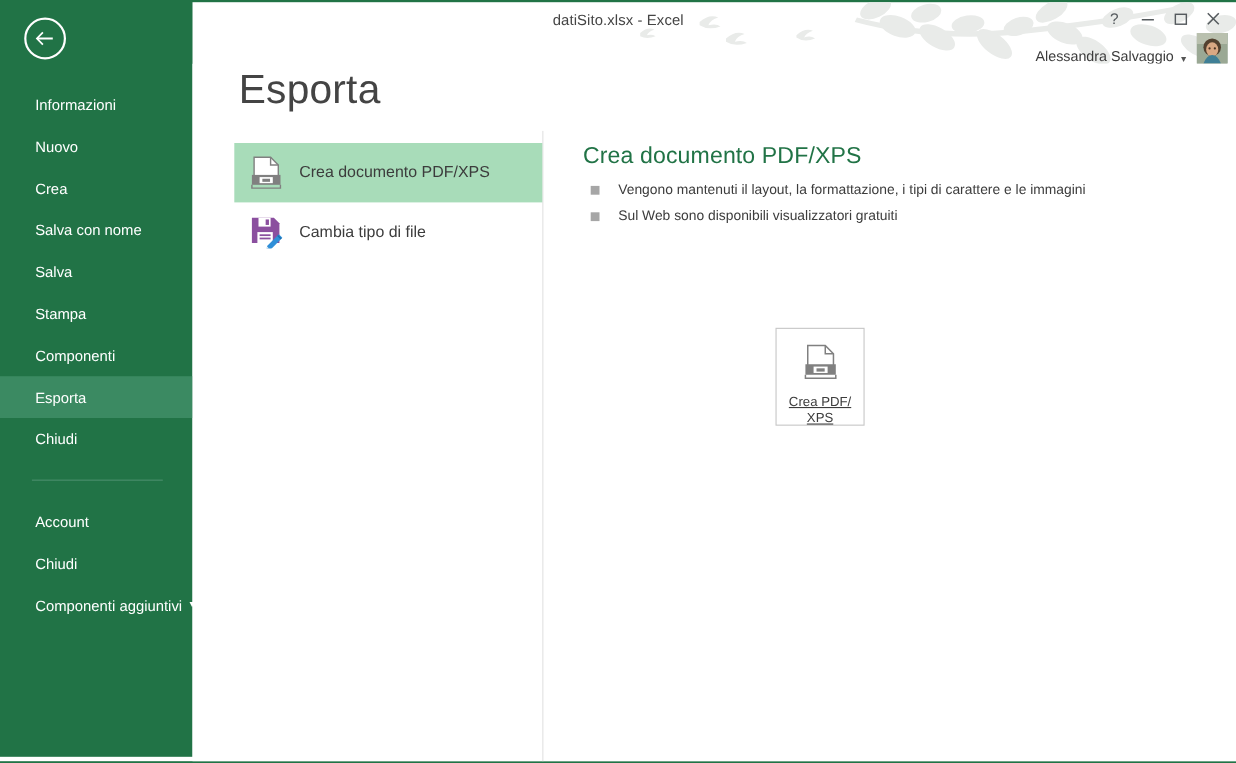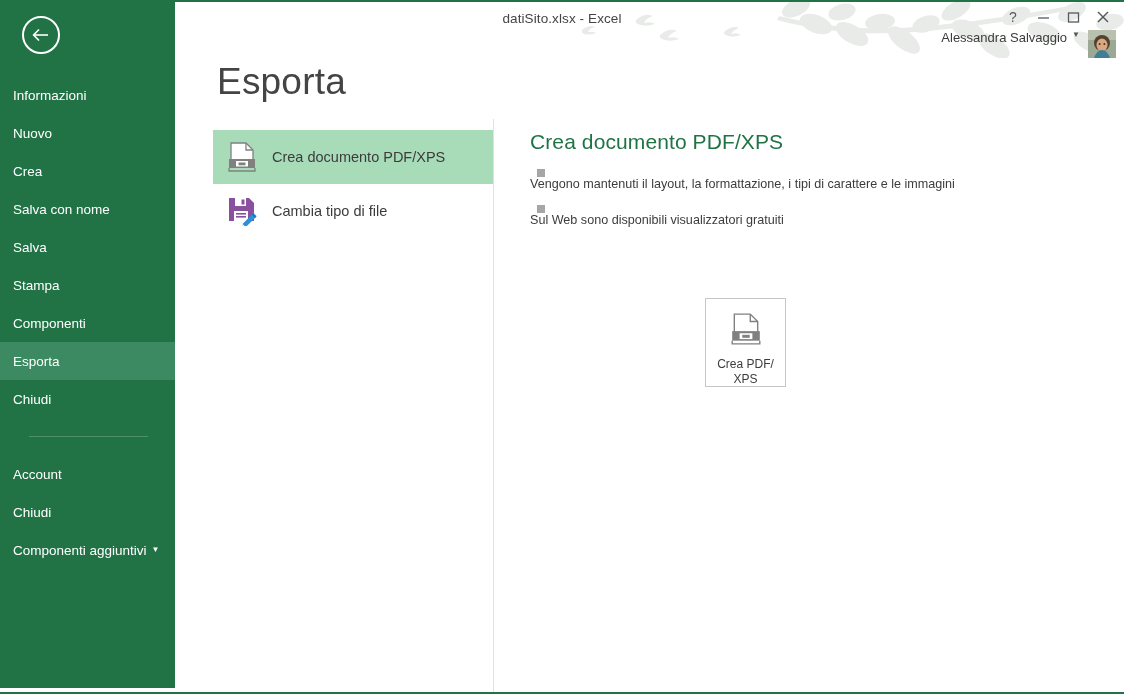--- a/index.html
+++ b/index.html
@@ -71,21 +71,21 @@
     font-size: 14px;
     line-height: 1;
     cursor: pointer;
   }
   .win-ctrl svg { display:block; }
 
   #account-bar {
     position: absolute;
     right: 8px; top: 28px;
     display: flex;
-    align-items: flex-start;
+    align-items: flex-end;
     height: 28px;
   }
   #account-name {
     font-size: 13px;
     color: #3b3b3b;
     margin-right: 5px;
   }
   #account-caret {
     font-size: 8px;
     color: #555;
@@ -123,21 +123,21 @@
   }
   #sidebar-nav {
     position: absolute;
     left: 0; top: 76px;
     width: 175px;
   }
   .nav-item {
     height: 38px;
     display: flex;
     align-items: center;
-    padding-left: 13px;
+    padding-left: 32px;
     box-sizing: border-box;
     color: #ffffff;
     font-size: 13.5px;
     cursor: pointer;
     white-space: nowrap;
   }
   .nav-item.selected {
     background: #3b8a62;
   }
   .nav-sep {
@@ -217,21 +217,20 @@
     font-size: 21px;
     color: #217346;
     font-weight: normal;
     margin: 0 0 11px 0;
     letter-spacing: .1px;
   }
   .bullet-row {
     display: flex;
     align-items: flex-start;
     margin-bottom: 9px;
-    flex-direction: column;
   }
   .bullet-marker {
     width: 8px;
     height: 8px;
     background: #a6a6a6;
     margin: 4px 17px 0 7px;
     flex: 0 0 auto;
   }
   .bullet-text {
     font-size: 12.6px;
@@ -254,20 +253,21 @@
     padding-top: 13px;
     cursor: pointer;
   }
   #create-pdf-button-label {
     margin-top: 7px;
     font-size: 12px;
     color: #3c3c3c;
     text-align: center;
     line-height: 15px;
     white-space: pre-line;
+    text-decoration: underline;
   }
 </style>
 </head>
 <body>
 
 <div id="app-window">
 
   <div id="title-bar">
 
     <svg id="title-bar-decoration" viewBox="0 0 560 58" xmlns="http://www.w3.org/2000/svg">

